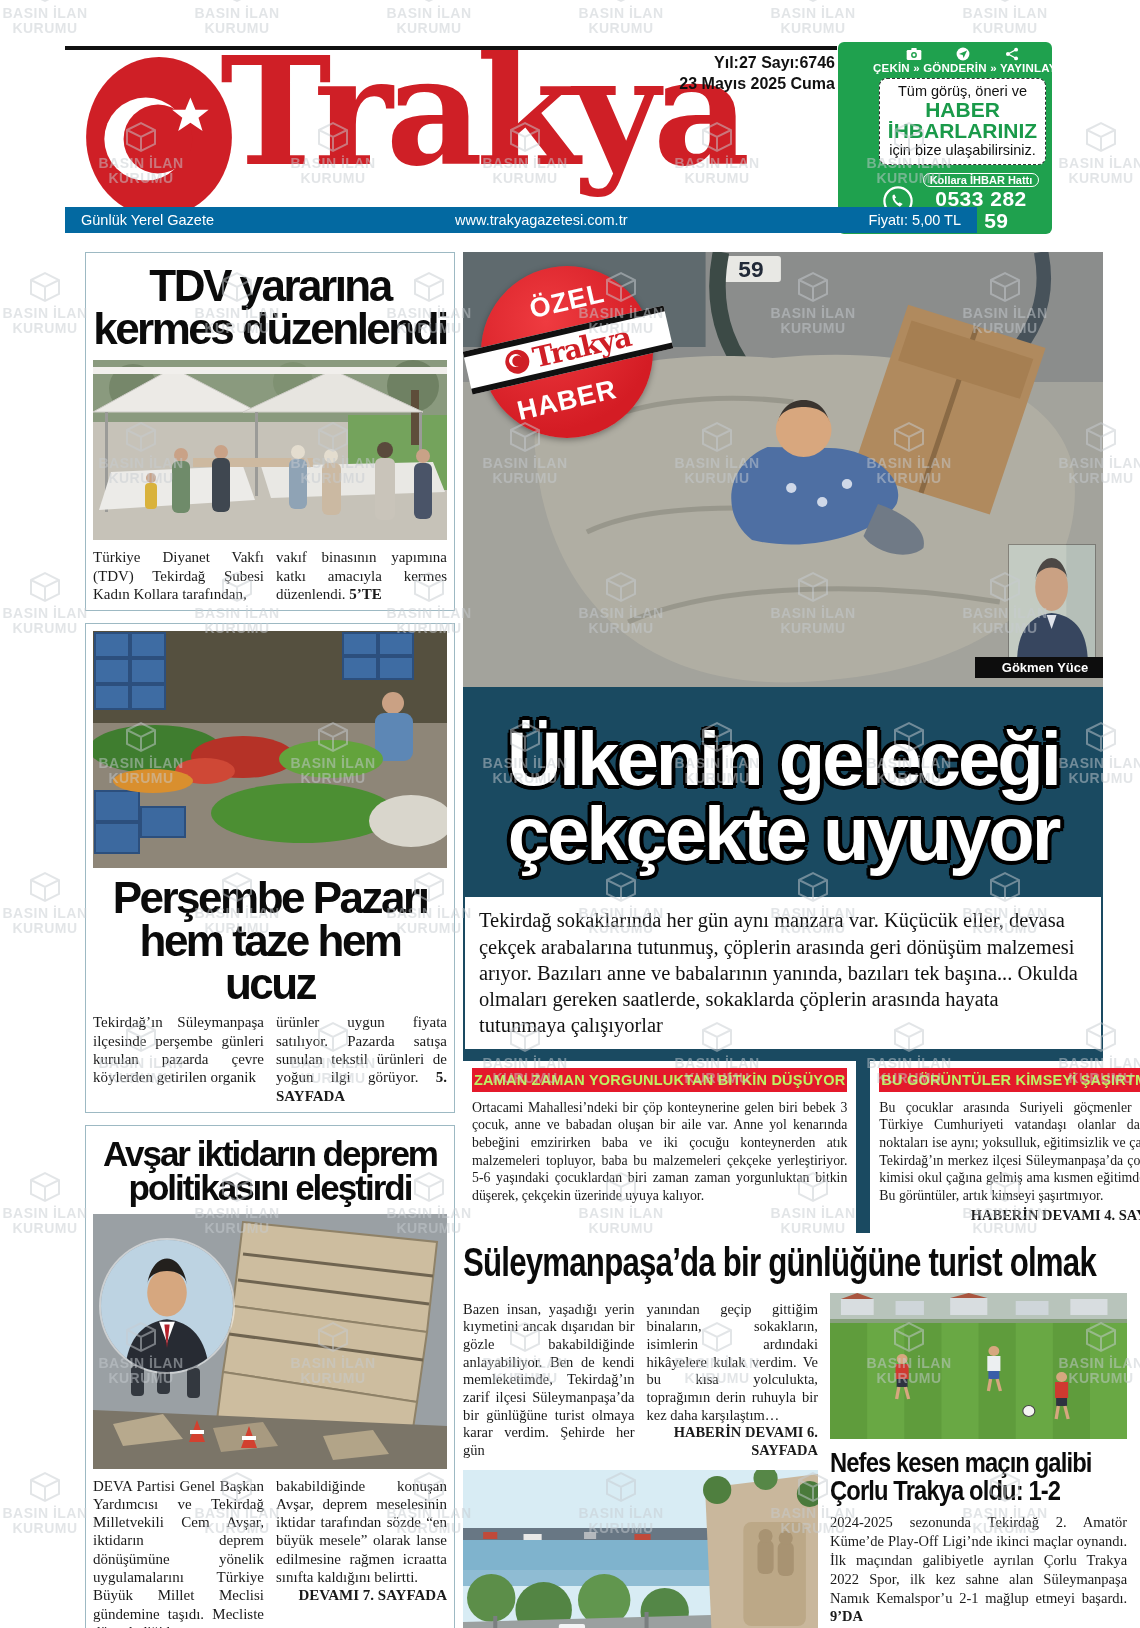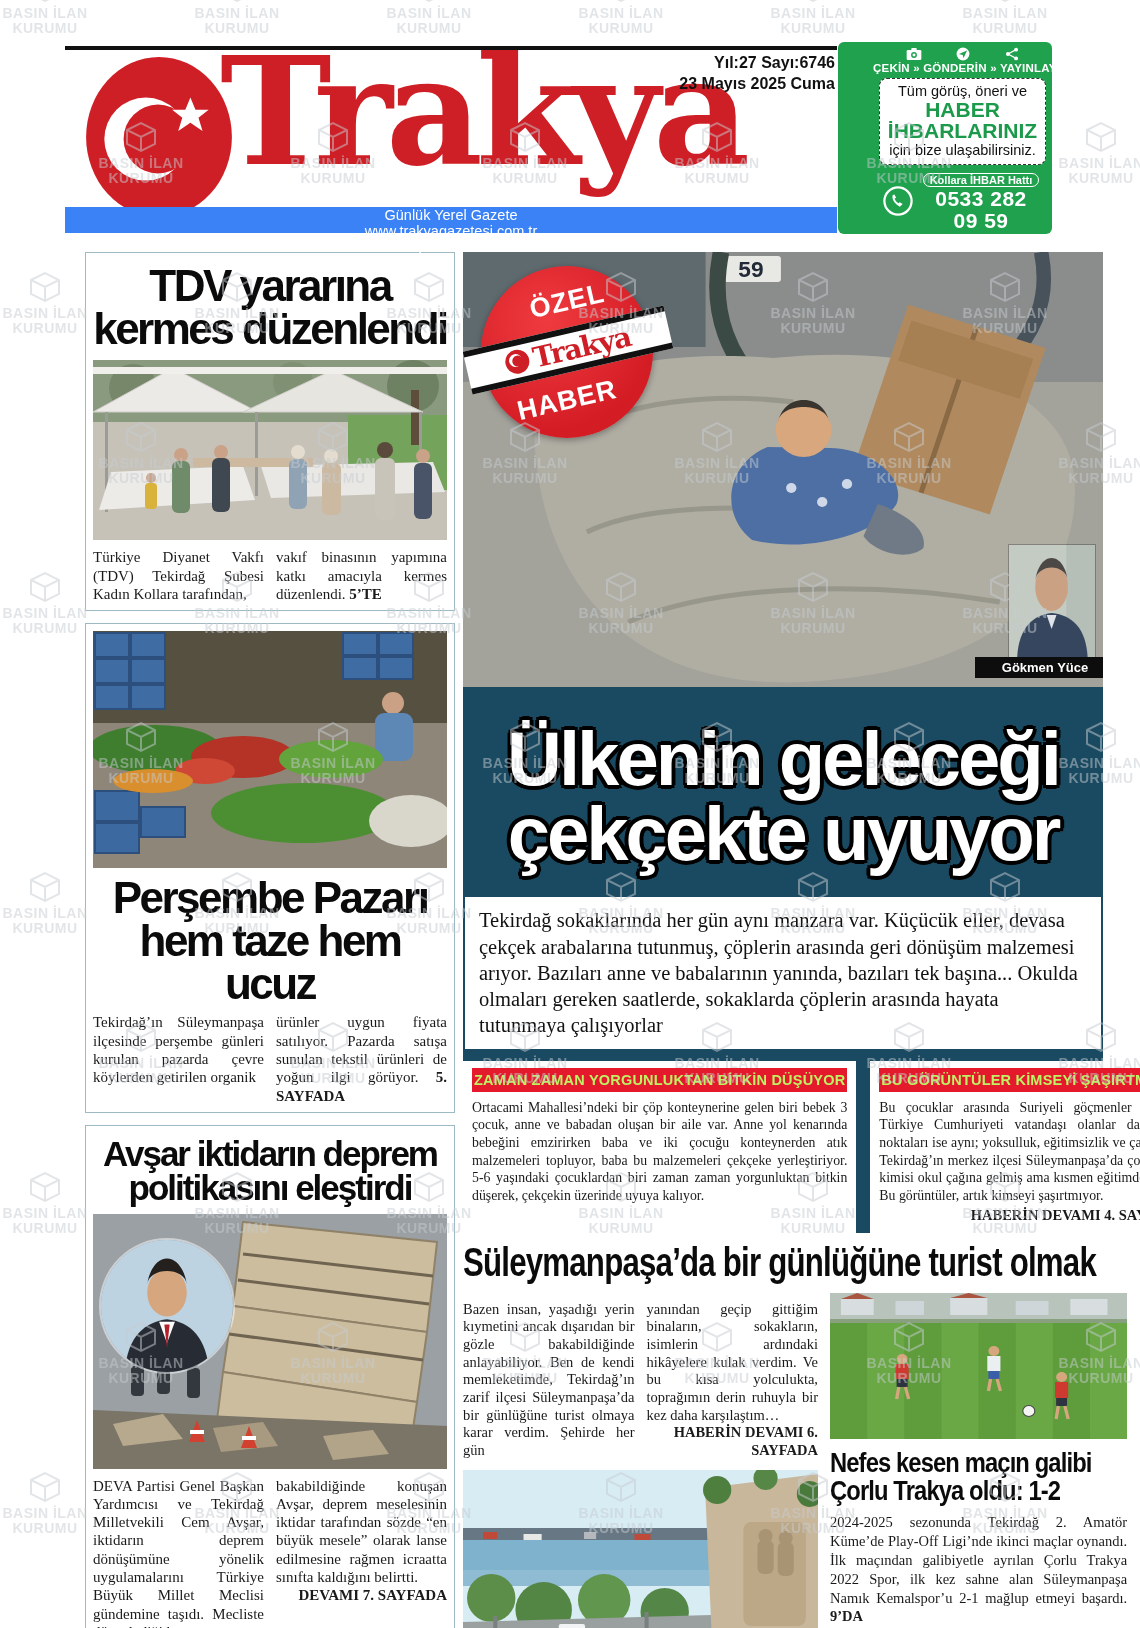--- a/index.html
+++ b/index.html
@@ -25,23 +25,23 @@
   .logo-text {
     position:absolute; left:220px; top:36px;
     font-family:"DejaVu Serif", serif; font-weight:bold; font-size:150px; line-height:1;
     color:#cf1f26; letter-spacing:-7px;
   }
   .issue {
     position:absolute; left:620px; top:53px; width:215px; text-align:right;
     font-family:"Liberation Sans", sans-serif; font-weight:bold; font-size:16px; line-height:1.3; color:#111;
   }
   .info-bar {
-    position:absolute; top:207px; left:65px; width:772px; height:26px;
-    background:#3b82f6; color:#fff; display:flex; align-items:center; justify-content:space-between;
-    padding:0 16px; font-family:"Liberation Sans", sans-serif; font-size:14.5px;flex-direction:column;
+    position:absolute; top:207px; left:65px; width:912px; height:26px;
+    background:#0369a1; color:#fff; display:flex; align-items:center; justify-content:space-between;
+    padding:0 16px; font-family:"Liberation Sans", sans-serif; font-size:14.5px;
   }
 
   
   .contact {
     position:absolute; top:42px; right:88px; width:214px; height:192px;
     background:#1fa14e; border-radius:6px; overflow:hidden;
     font-family:"Liberation Sans", sans-serif;
     padding-left:35px;
   }
   .strip-icons { display:flex; justify-content:space-around; padding:5px 16px 1px; }

